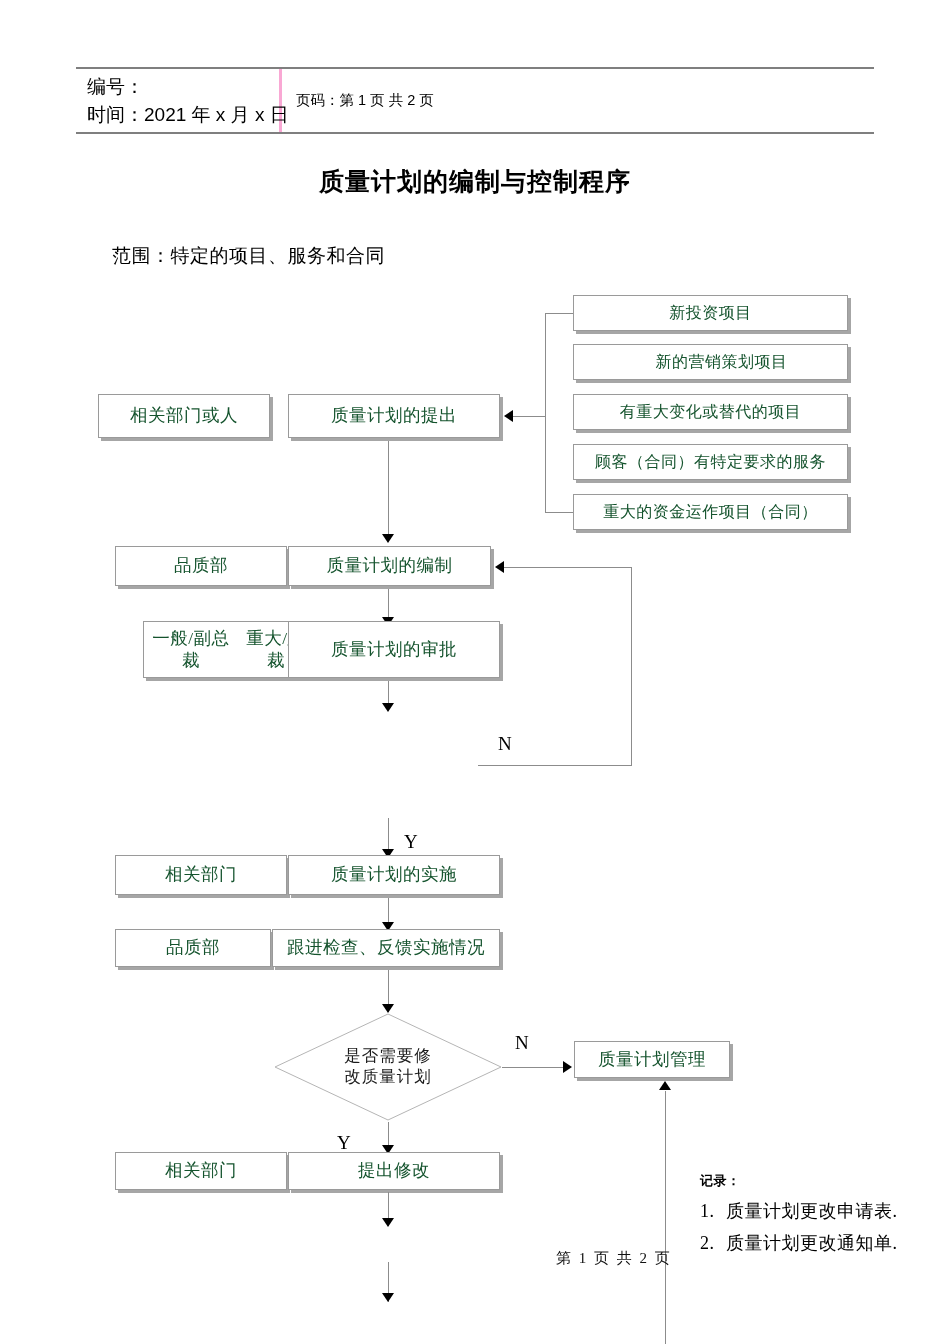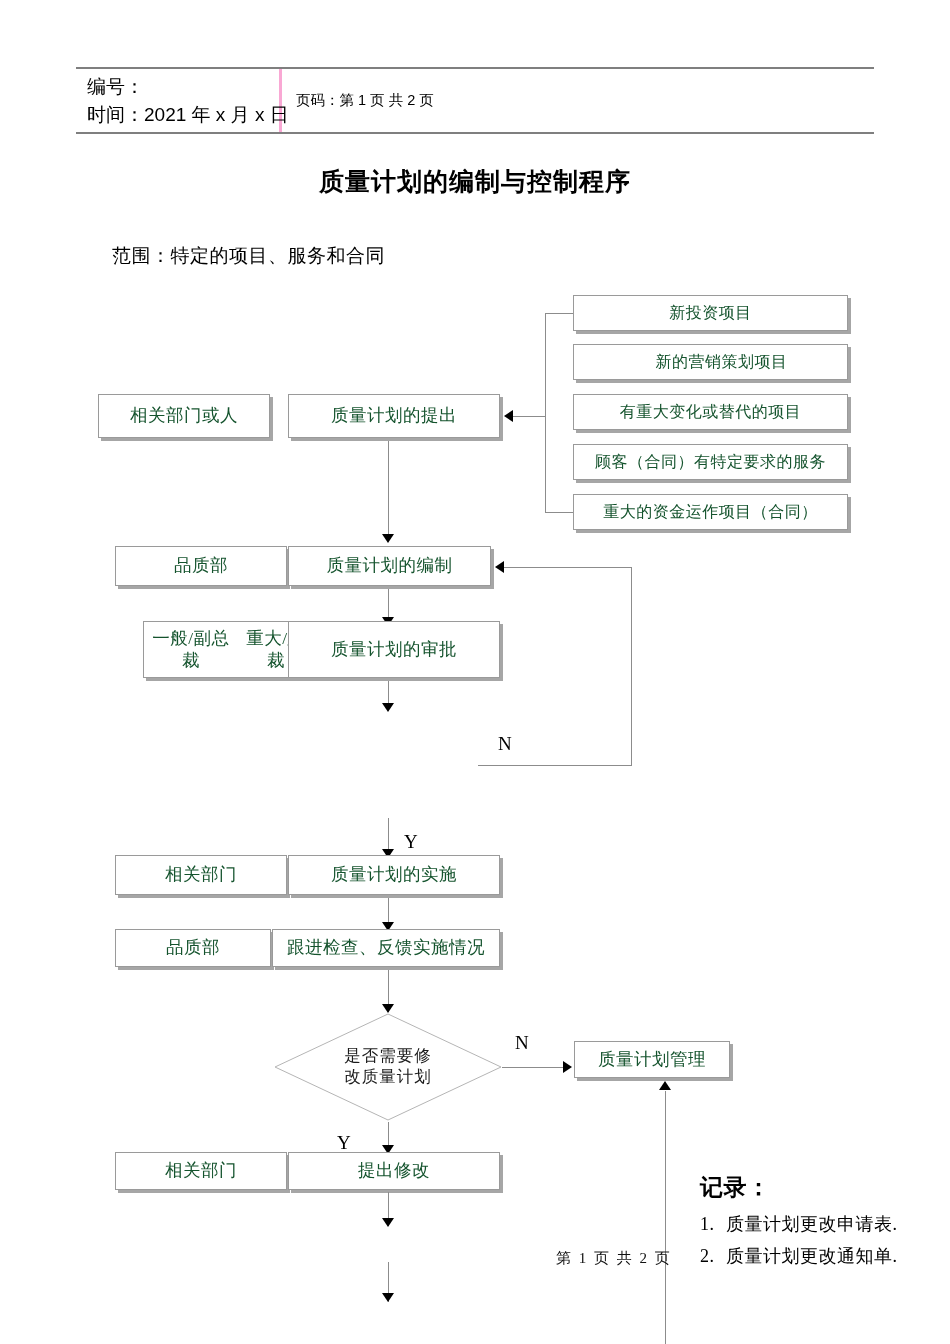--- a/index.html
+++ b/index.html
@@ -165,21 +165,21 @@
 
   
   #records {
     position: absolute;
     left: 700px;
     top: 1172px;
     width: 245px;
     font-family: "Liberation Sans", "DejaVu Sans", sans-serif;
   }
   #records-title {
-    font-size: 23px;
+    font-size: 13px;
     font-weight: bold;
     letter-spacing: 0.5px;
     margin-bottom: 9px;
   }
   .record-item {
     font-family: "Liberation Serif", "DejaVu Serif", serif;
     font-size: 18px;
     letter-spacing: 0.5px;
     margin-bottom: 8px;
     white-space: nowrap;

